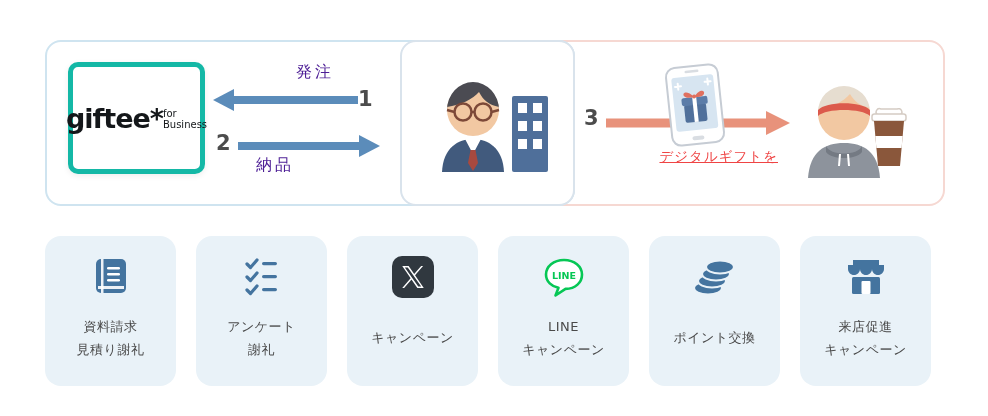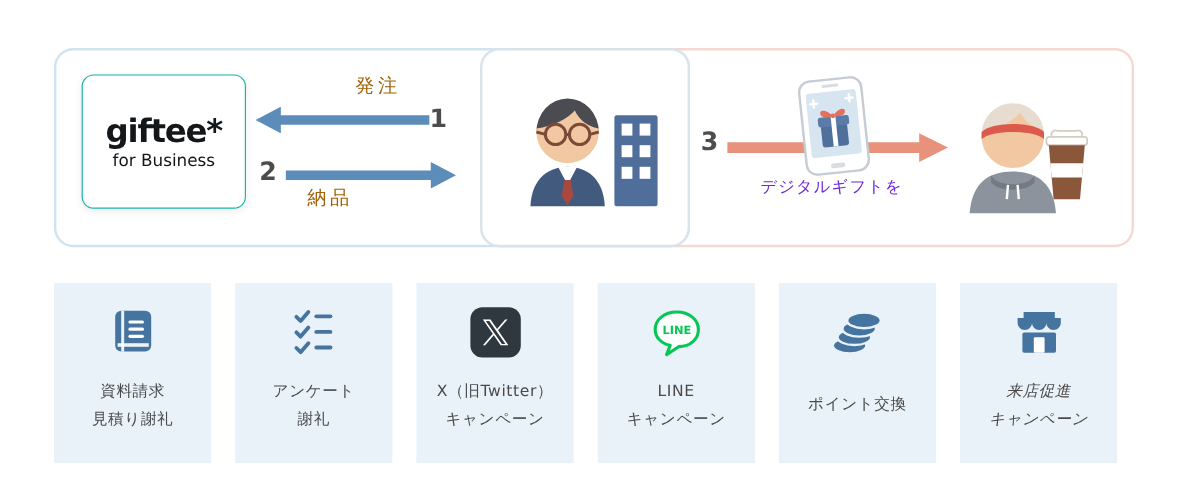--- a/index.html
+++ b/index.html
@@ -8,33 +8,33 @@
   .stage { position:relative; width:988px; height:416px; background:#fff; overflow:hidden; }
 
   .panel { position:absolute; background:#fff; border-radius:16px; }
   .panel-left  { left:45px;  top:40px; width:530px; height:166px; border:2px solid #cfe4f0; z-index:2; }
   .panel-right { left:400px; top:40px; width:545px; height:166px; border:2px solid #f6d8d2; z-index:1; }
   .panel-mid   { left:400px; top:40px; width:175px; height:166px; border:2px solid #d9e3ec; z-index:3; }
 
   .layer { position:absolute; z-index:5; }
 
   .logo-card { left:68px; top:62px; width:137px; height:112px; background:#fff; border-radius:10px;
-               border:1px solid #14b8a6; box-shadow:0 2px 6px rgba(0,0,0,.07);
-               display:flex; flex-direction:column; align-items:center; justify-content:center; }
+               border:5px solid #14b8a6; box-shadow:0 2px 6px rgba(0,0,0,.07);
+               display:flex; flex-direction:row; align-items:center; justify-content:center; }
   .logo-brand { font-size:27px; font-weight:bold; color:#14171a; letter-spacing:-1px; }
-  .logo-sub   { font-size:14px; color:#14171a; margin-top:1px; }
-
-  .jp-label { font-size:16px; color:#a16207; letter-spacing:3px; text-align:center; }
+  .logo-sub   { font-size:10px; color:#14171a; margin-top:1px; }
+
+  .jp-label { font-size:16px; color:#4c1d95; letter-spacing:3px; text-align:center; }
   .step-num { font-size:21px; font-weight:bold; color:#4c4c4c; }
 
-  .gift-caption { font-size:13.5px; color:#6d28d9; line-height:1.5; text-align:center; letter-spacing:1px; }
+  .gift-caption { font-size:13.5px; color:#ef4444; line-height:1.5; text-align:right; letter-spacing:1px;text-decoration:underline; }
 
   .phone-tilt { transform:rotate(-6deg); }
 
-  .use-card { position:absolute; top:236px; width:131px; height:150px; background:#e9f2f8; border-radius:0;
+  .use-card { position:absolute; top:236px; width:131px; height:150px; background:#e9f2f8; border-radius:16px;
               display:flex; flex-direction:column; align-items:center; padding-top:17px; z-index:2; }
   .use-icon { height:48px; display:flex; align-items:center; justify-content:center; }
   .use-label { flex:1; display:flex; flex-direction:column; justify-content:center; text-align:center; padding-bottom:10px; }
   .use-label span { font-size:13px; color:#4a4a4a; line-height:1.75; letter-spacing:0.5px; }
 </style>
 </head>
 <body>
 
 <div class="stage">
 
@@ -176,21 +176,20 @@
   <div class="use-card" style="left:347px;">
     <div class="use-icon">
       <svg width="46" height="46" viewBox="0 0 46 46">
         <rect x="2" y="2" width="42" height="42" rx="10" fill="#30383f"></rect>
         <svg x="12" y="12" width="22" height="22" viewBox="0 0 1200 1227">
           <path fill="#ffffff" fill-rule="evenodd" d="M714 519 L1161 0 H1055 L667 451 L357 0 H0 L468 682 L0 1226 H106 L515 750 L843 1226 H1200 Z M144 80 H307 L1056 1150 H893 Z"></path>
         </svg>
       </svg>
     </div>
     <div class="use-label">
-      <span>X（旧Twitter）</span>
       <span>キャンペーン</span>
     </div>
   </div>
 
   <div class="use-card" style="left:498px;">
     <div class="use-icon">
       <svg width="46" height="46" viewBox="0 0 46 46">
         <path d="M23 6 C12.5 6 5 12.5 5 20.5 C5 27.5 10.8 32.6 17.5 33.8 L14.5 41.5 L24.5 34.9 C34.5 34.7 41 28.5 41 20.5 C41 12.5 33.5 6 23 6 Z" fill="#ffffff" stroke="#06c755" stroke-width="2.6" stroke-linejoin="round"></path>
         <text x="23" y="24.5" text-anchor="middle" font-size="9.5" font-weight="bold" font-family="DejaVu Sans, sans-serif" fill="#06c755">LINE</text>
       </svg>
@@ -211,21 +210,21 @@
           <ellipse cx="28" cy="13" rx="14" ry="6.5"></ellipse>
         </g>
       </svg>
     </div>
     <div class="use-label">
       <span>ポイント交換</span>
       <span></span>
     </div>
   </div>
 
-  <div class="use-card" style="left:800px;font-style:italic;">
+  <div class="use-card" style="left:800px;">
     <div class="use-icon">
       <svg width="46" height="46" viewBox="0 0 46 46">
         <rect x="10" y="6" width="26" height="5" fill="#44749f"></rect>
         <path d="M5 11 H41 V15 C41 18.3 38.3 21 35 21 C31.7 21 29 18.3 29 15 C29 18.3 26.3 21 23 21 C19.7 21 17 18.3 17 15 C17 18.3 14.3 21 11 21 C7.7 21 5 18.3 5 15 Z" fill="#44749f"></path>
         <rect x="9" y="23" width="28" height="17" rx="1.5" fill="#44749f"></rect>
         <rect x="18.5" y="27" width="9" height="13" rx="1" fill="#ffffff"></rect>
       </svg>
     </div>
     <div class="use-label">
       <span>来店促進</span>

